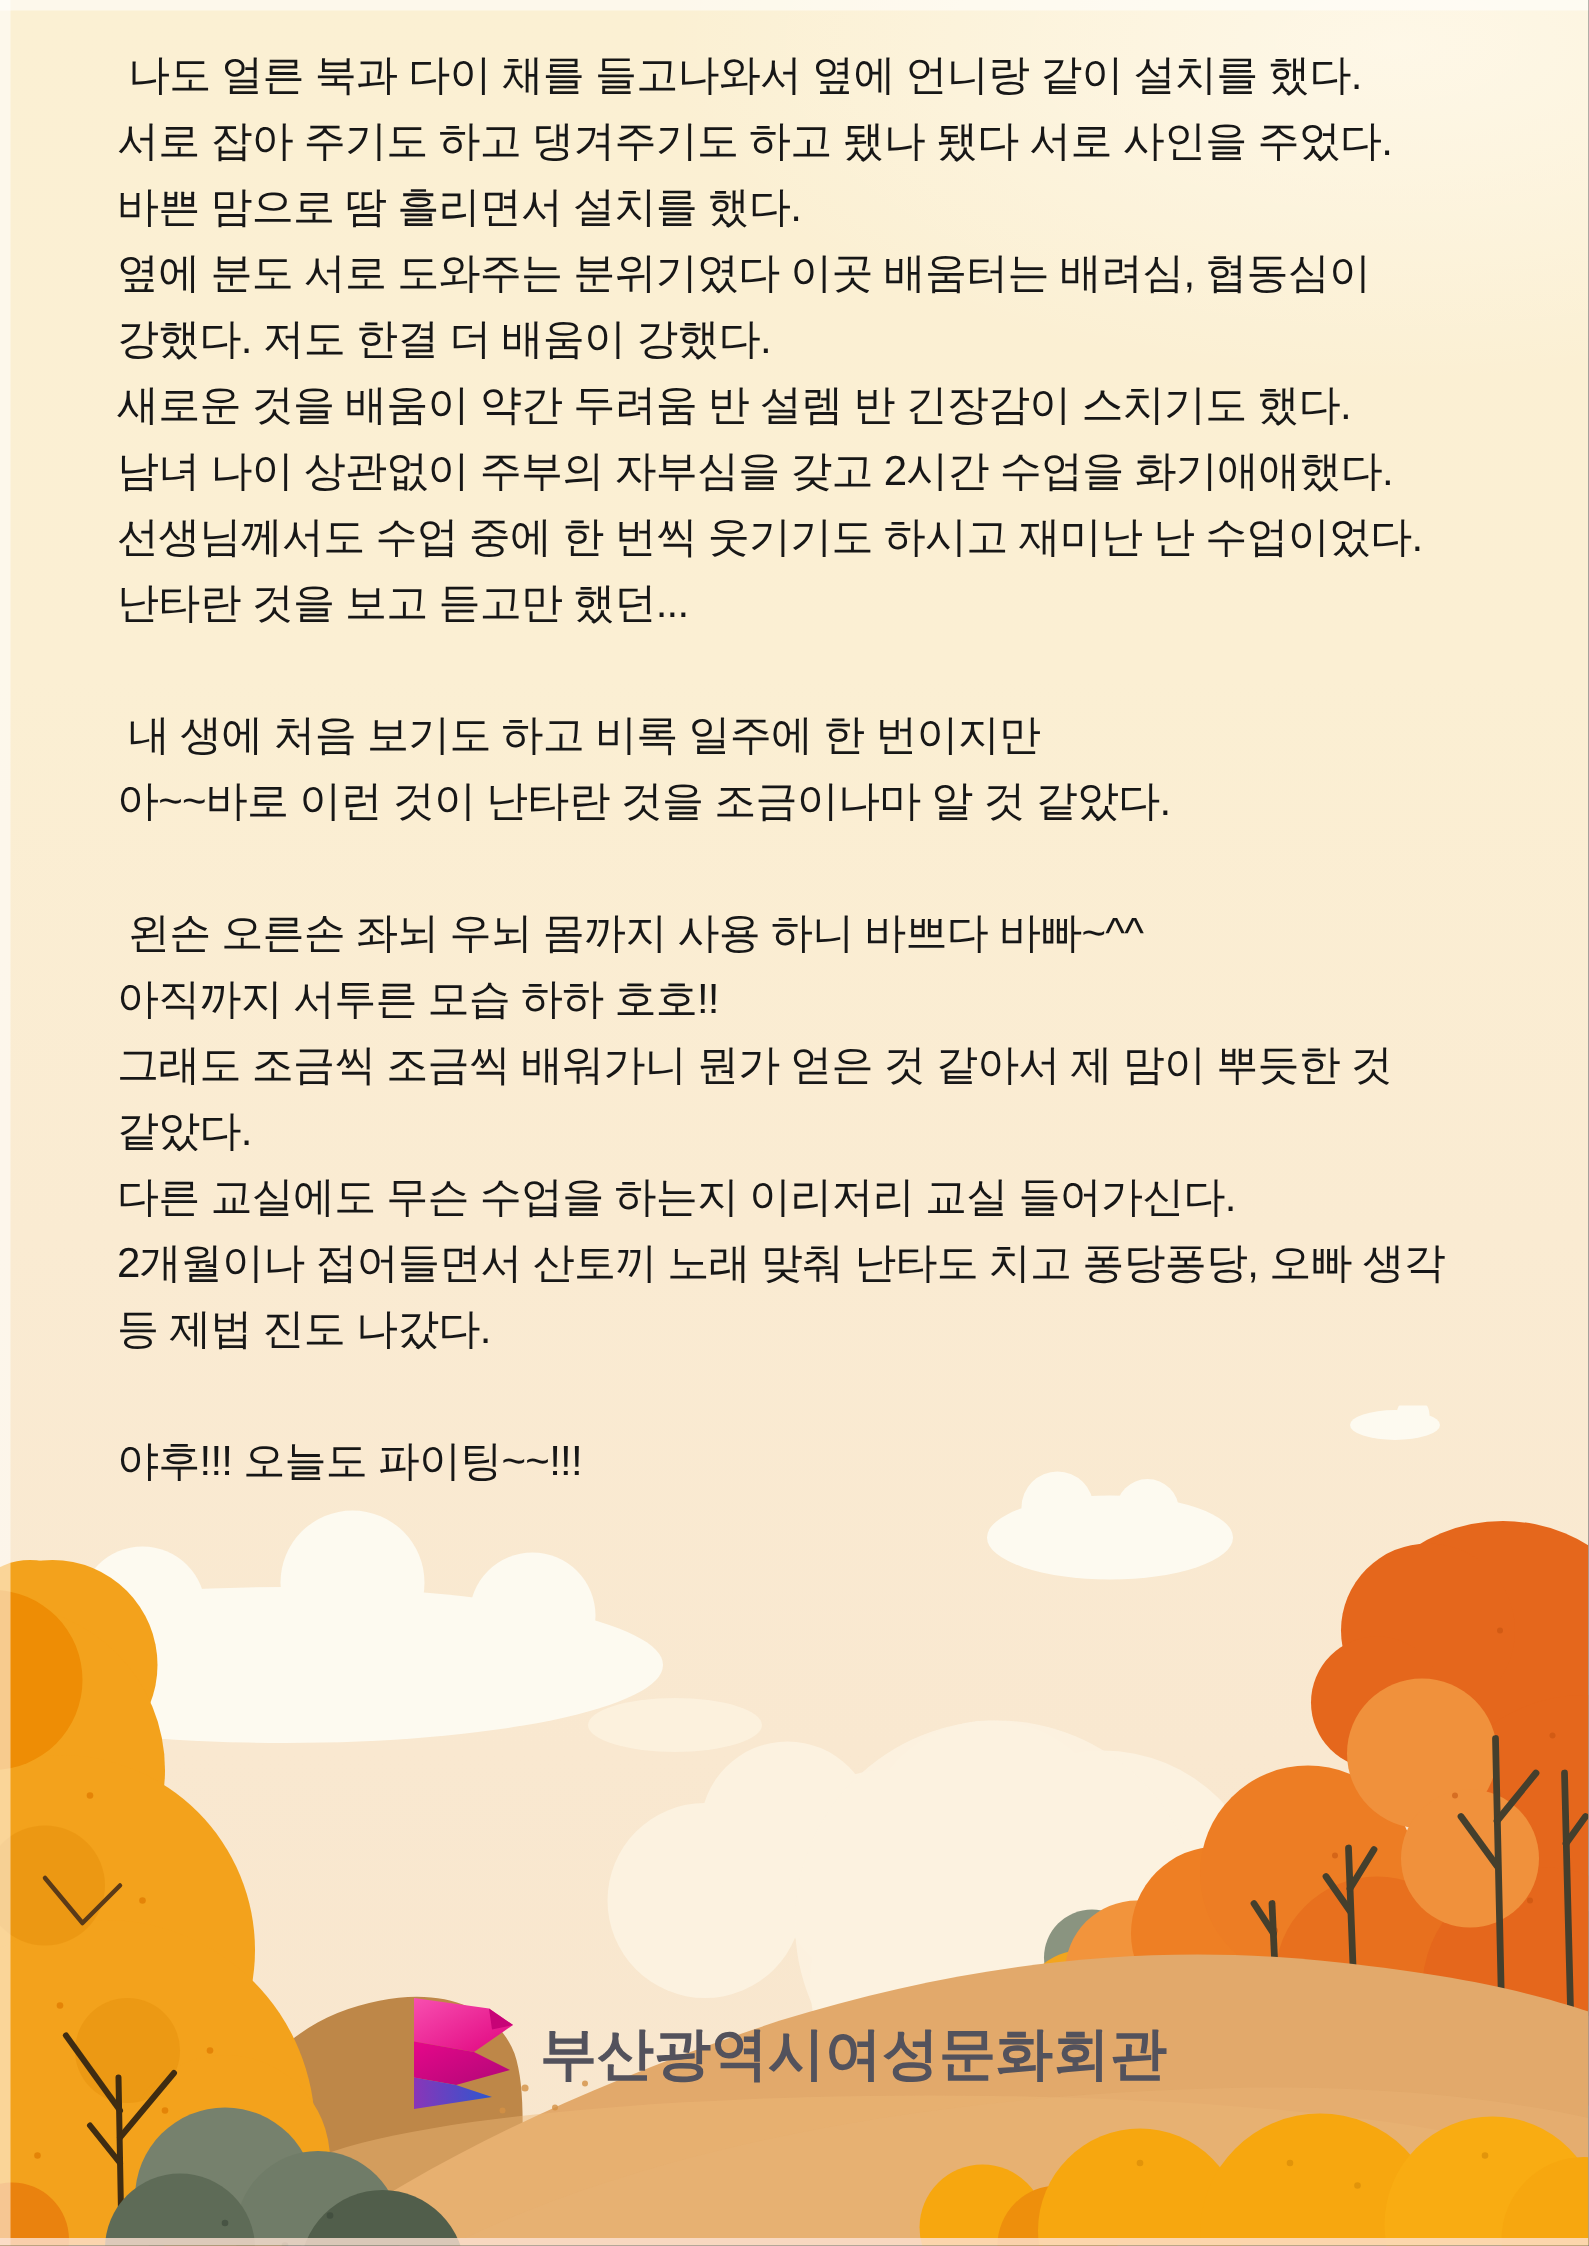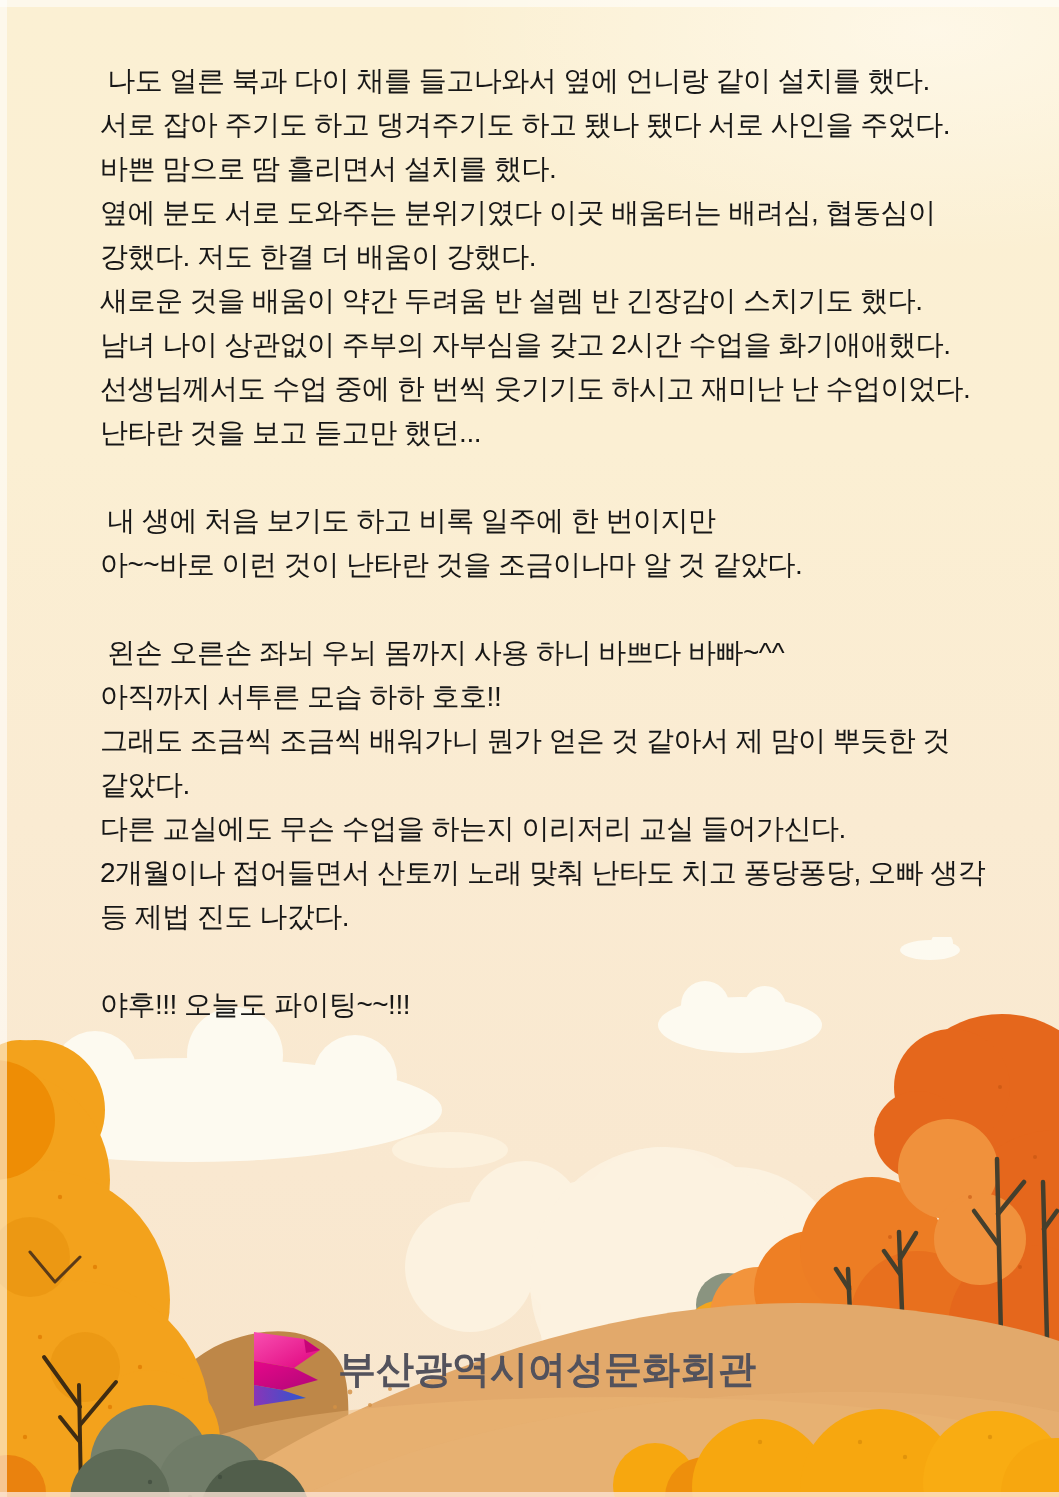--- a/index.html
+++ b/index.html
@@ -10,28 +10,28 @@
     background:
       radial-gradient(700px 320px at 88% 2%, rgba(255,250,238,.75), rgba(255,250,238,0) 70%),
       linear-gradient(180deg,#FBF0D3 0%,#FBEFD3 30%,#FAEBD2 55%,#F9E8D0 78%,#F8E6CD 100%);
     font-family:"Liberation Sans","DejaVu Sans",sans-serif;
   }
   .edge{position:absolute;background:rgba(255,255,255,.55);z-index:6;}
   .edge-top{left:0;top:0;width:100%;height:7px;}
   .edge-left{left:0;top:0;width:7px;height:100%;}
   .edge-bottom{left:0;bottom:0;width:100%;height:5px;background:rgba(252,226,211,.8);}
   .body-text{
-    position:absolute;left:78px;top:59px;width:935px;
+    position:absolute;left:78px;top:28px;width:935px;
     font-size:28px;line-height:44px;font-weight:500;
     letter-spacing:-0.5px;color:#171717;
-    white-space:pre-wrap;z-index:3;margin-left:22px;
+    white-space:pre-wrap;z-index:3;
   }
   .scene{position:absolute;left:0;bottom:0;width:1059px;height:560px;z-index:1;}
   .logo{
-    position:absolute;left:252px;top:1330px;z-index:4;
+    position:absolute;left:274px;top:1330px;z-index:4;
     display:flex;align-items:center;gap:16px;
   }
   .logo-mark{width:70px;height:78px;display:block;}
   .logo-text{
     font-size:38px;font-weight:700;color:#53525C;
     letter-spacing:0px;white-space:nowrap;
   }
 </style>
 </head>
 <body>

